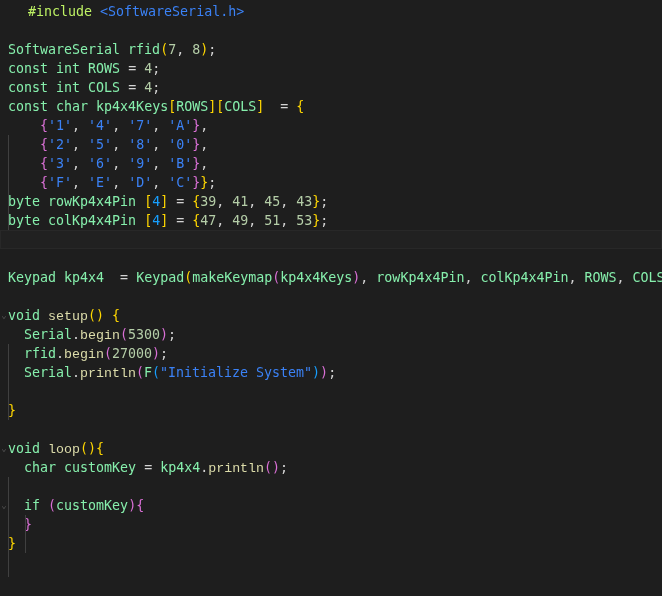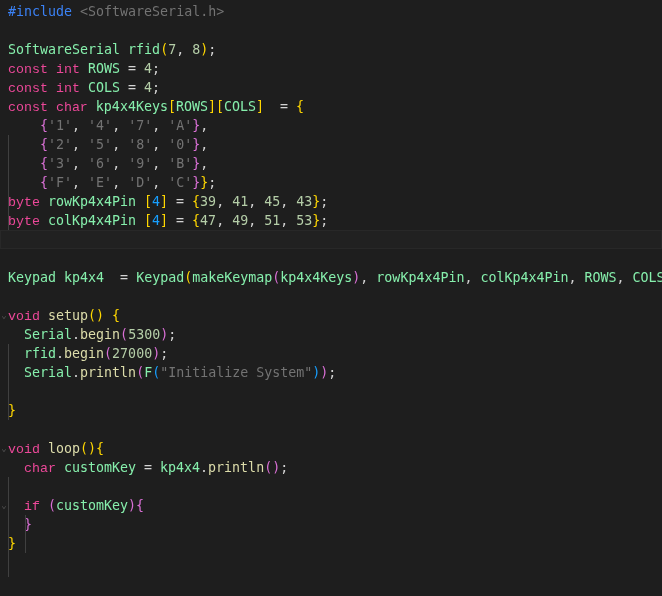--- a/index.html
+++ b/index.html
@@ -56,26 +56,26 @@
     left: 0px;
     width: 8px;
     height: 19px;
     color: #5a5a5a;
     font-size: 9px;
     line-height: 19px;
     text-align: center;
     pointer-events: auto;
   }
   
-  .kw       { color: #ec4899; font-family: Liberation Mono, monospace; }  
+  .kw       { color: #86efac; }  
   .plain    { color: #86efac; }  
-  .fn       { color: #dcdcaa; }  
+  .fn       { color: #dcdcaa; font-family: Liberation Mono, monospace; }  
   .num      { color: #b5cea8; }  
-  .str      { color: #737373; }  
-  .pre      { color: #3b82f6; }  
+  .str      { color: #3b82f6; }  
+  .pre      { color: #bef264; margin-left: 20px; }  
   .op       { color: #d4d4d4; }  
   .b1       { color: #ffd700; }  
   .b2       { color: #da70d6; }  
   .b3       { color: #179fff; }  
   .punct    { color: #d4d4d4; }
 </style>
 </head>
 <body>
 
 <div id="editor">

